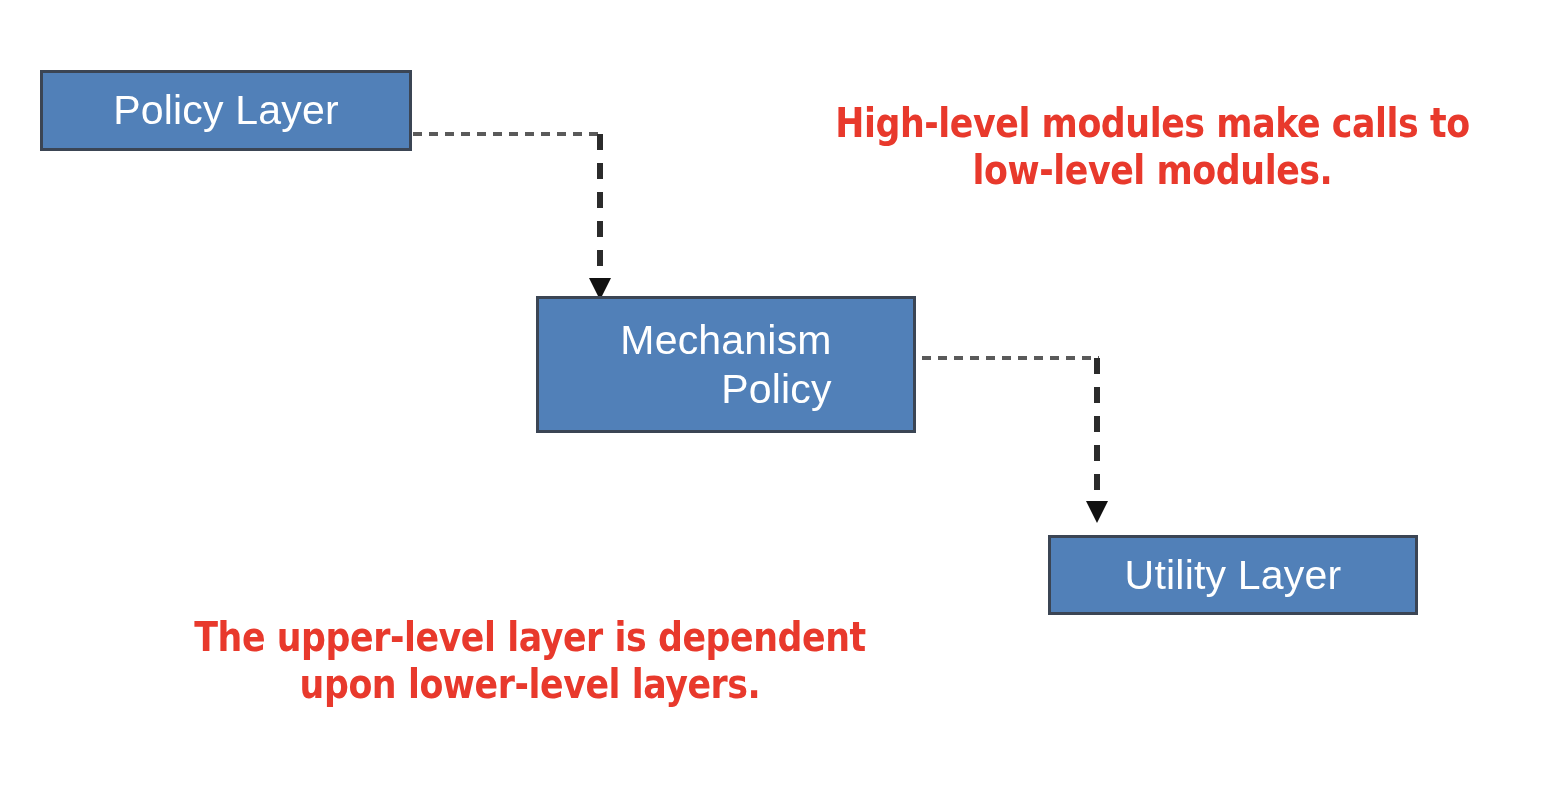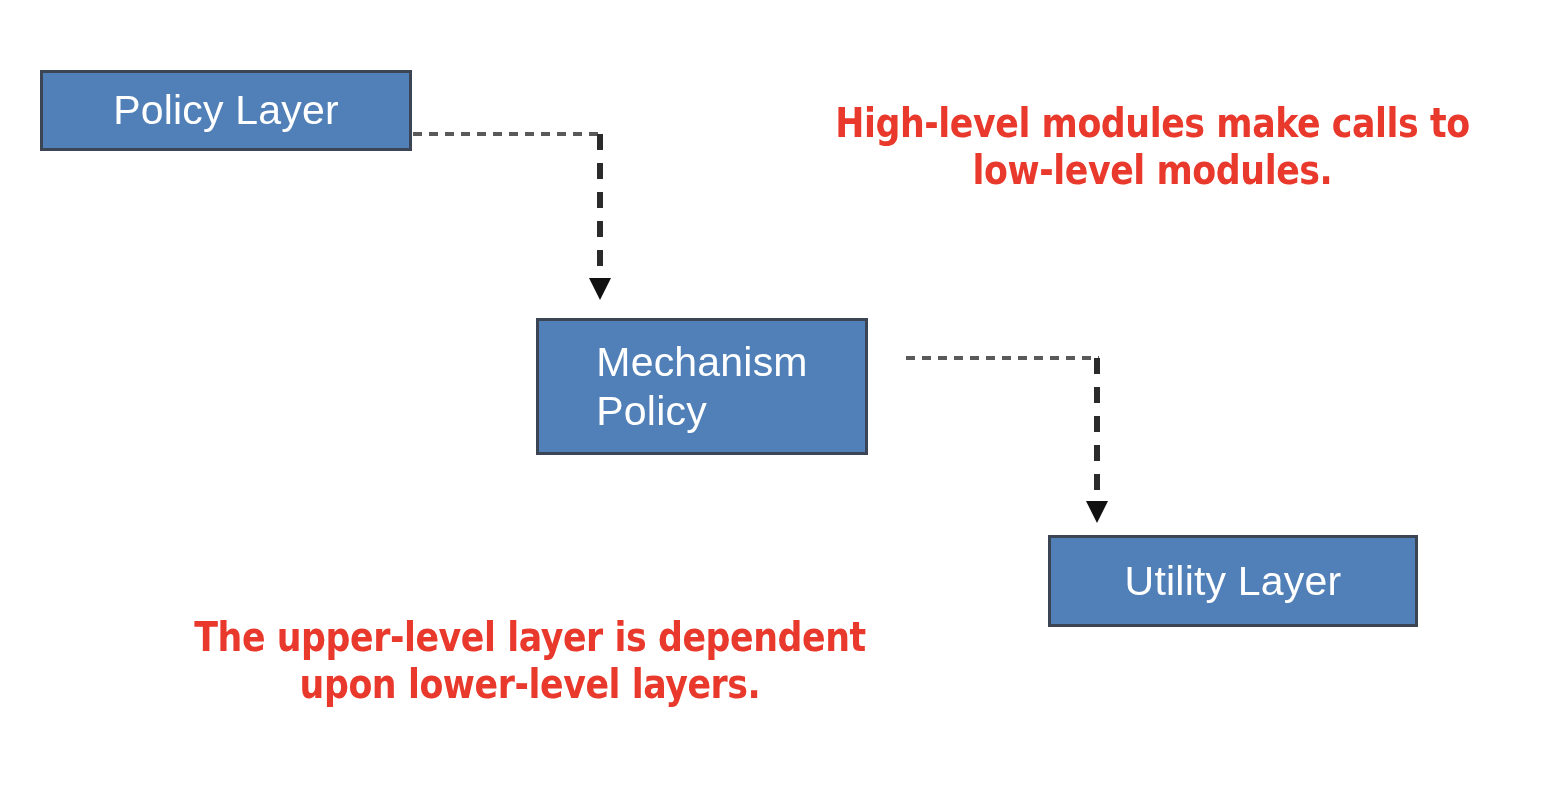--- a/index.html
+++ b/index.html
@@ -25,48 +25,48 @@
   
   .layer-box {
     position: absolute;
     box-sizing: border-box;
     background: #5180B8;
     border: 3px solid #3B4554;
     color: #ffffff;
     display: flex;
     align-items: center;
     justify-content: center;
-    text-align: left;
+    text-align: right;
     font-family: "Liberation Sans", sans-serif;
     font-weight: 400;
     font-size: 41px;
     line-height: 1.18;
     letter-spacing: 0.2px;
     z-index: 3;
   }
 
   #box-policy {
     left: 40px;
     top: 70px;
     width: 372px;
     height: 81px;
   }
 
   #box-mechanism {
     left: 536px;
-    top: 318px;
-    width: 332px;
+    top: 296px;
+    width: 380px;
     height: 137px;
   }
 
   #box-utility {
     left: 1048px;
     top: 535px;
     width: 370px;
-    height: 92px;
+    height: 80px;
   }
 
   
   #connectors {
     position: absolute;
     left: 0; top: 0;
     width: 1560px;
     height: 786px;
     z-index: 2;
     pointer-events: none;

